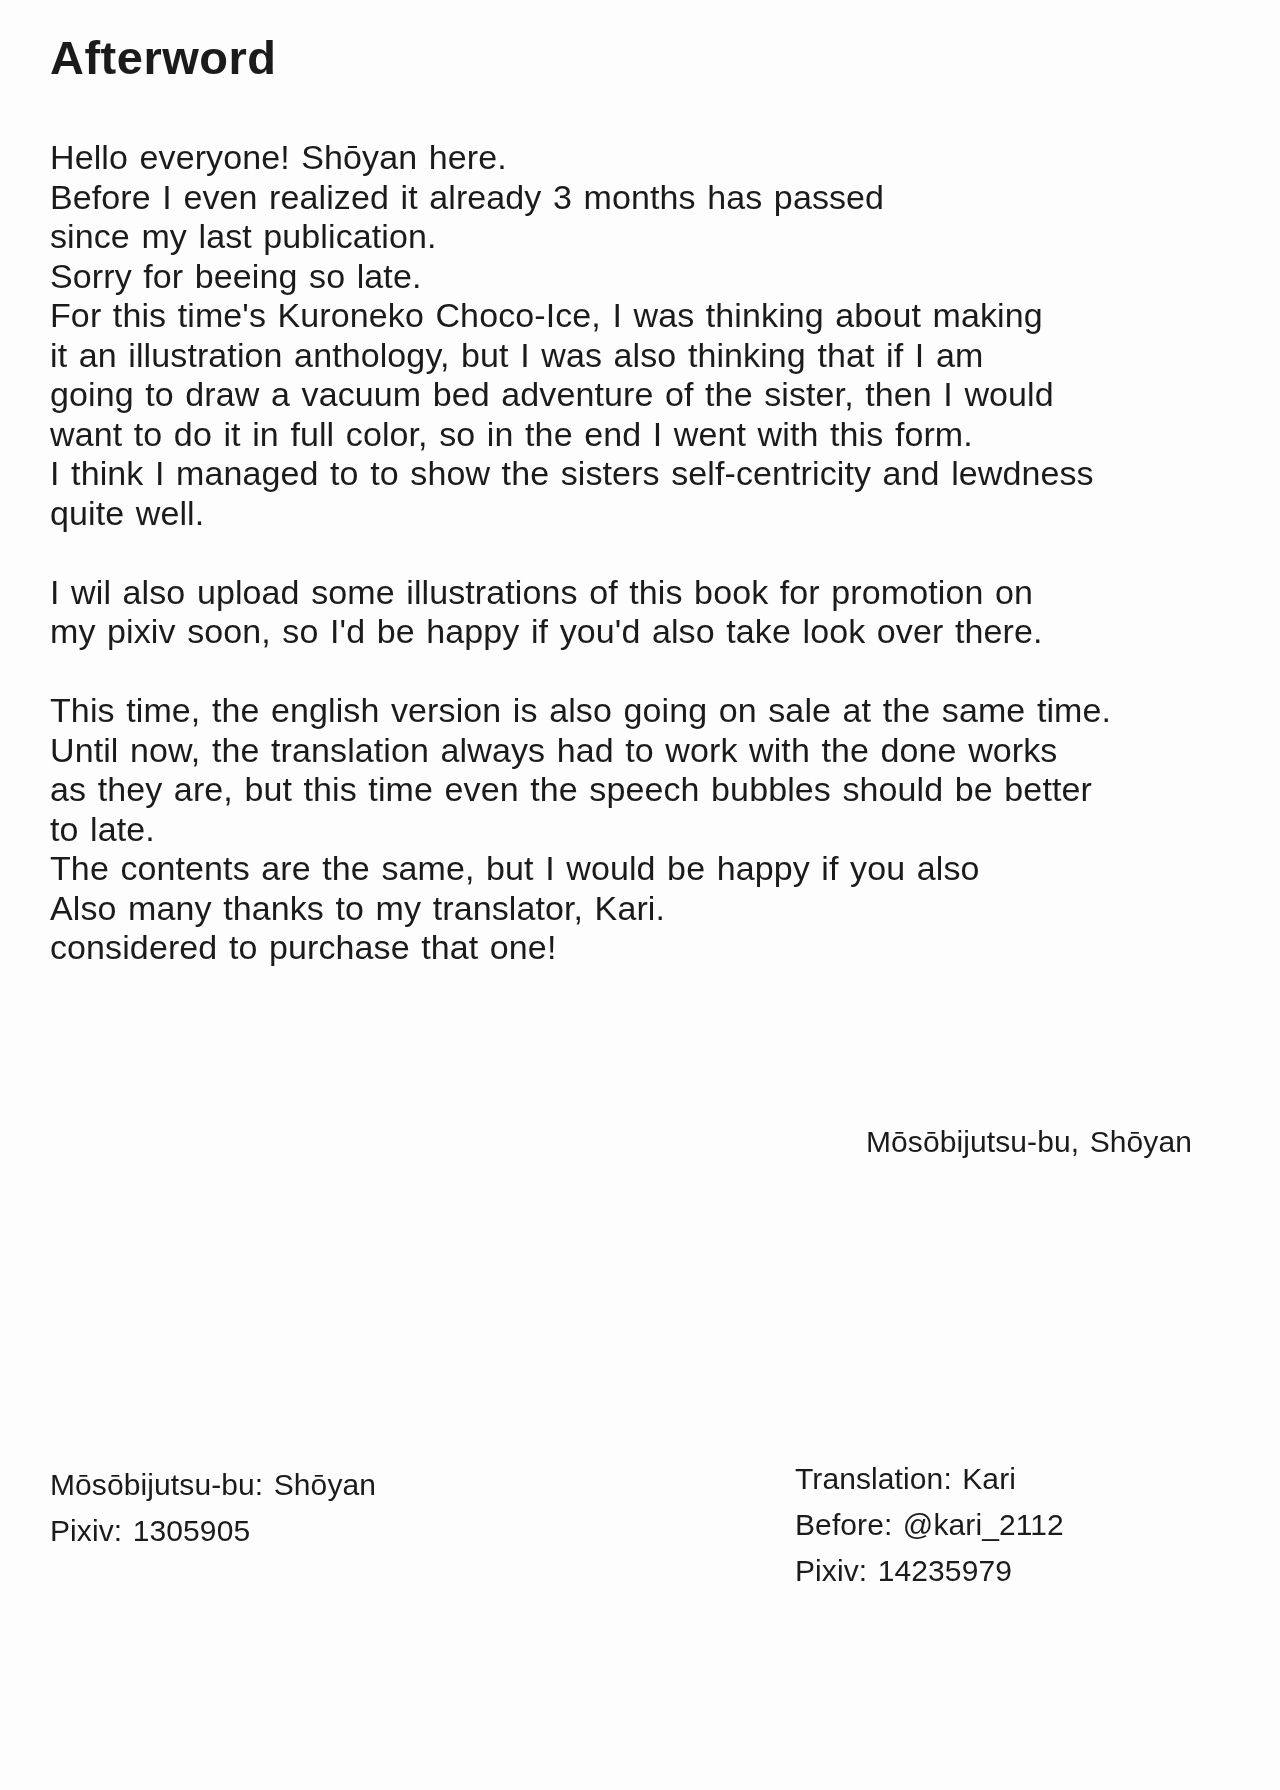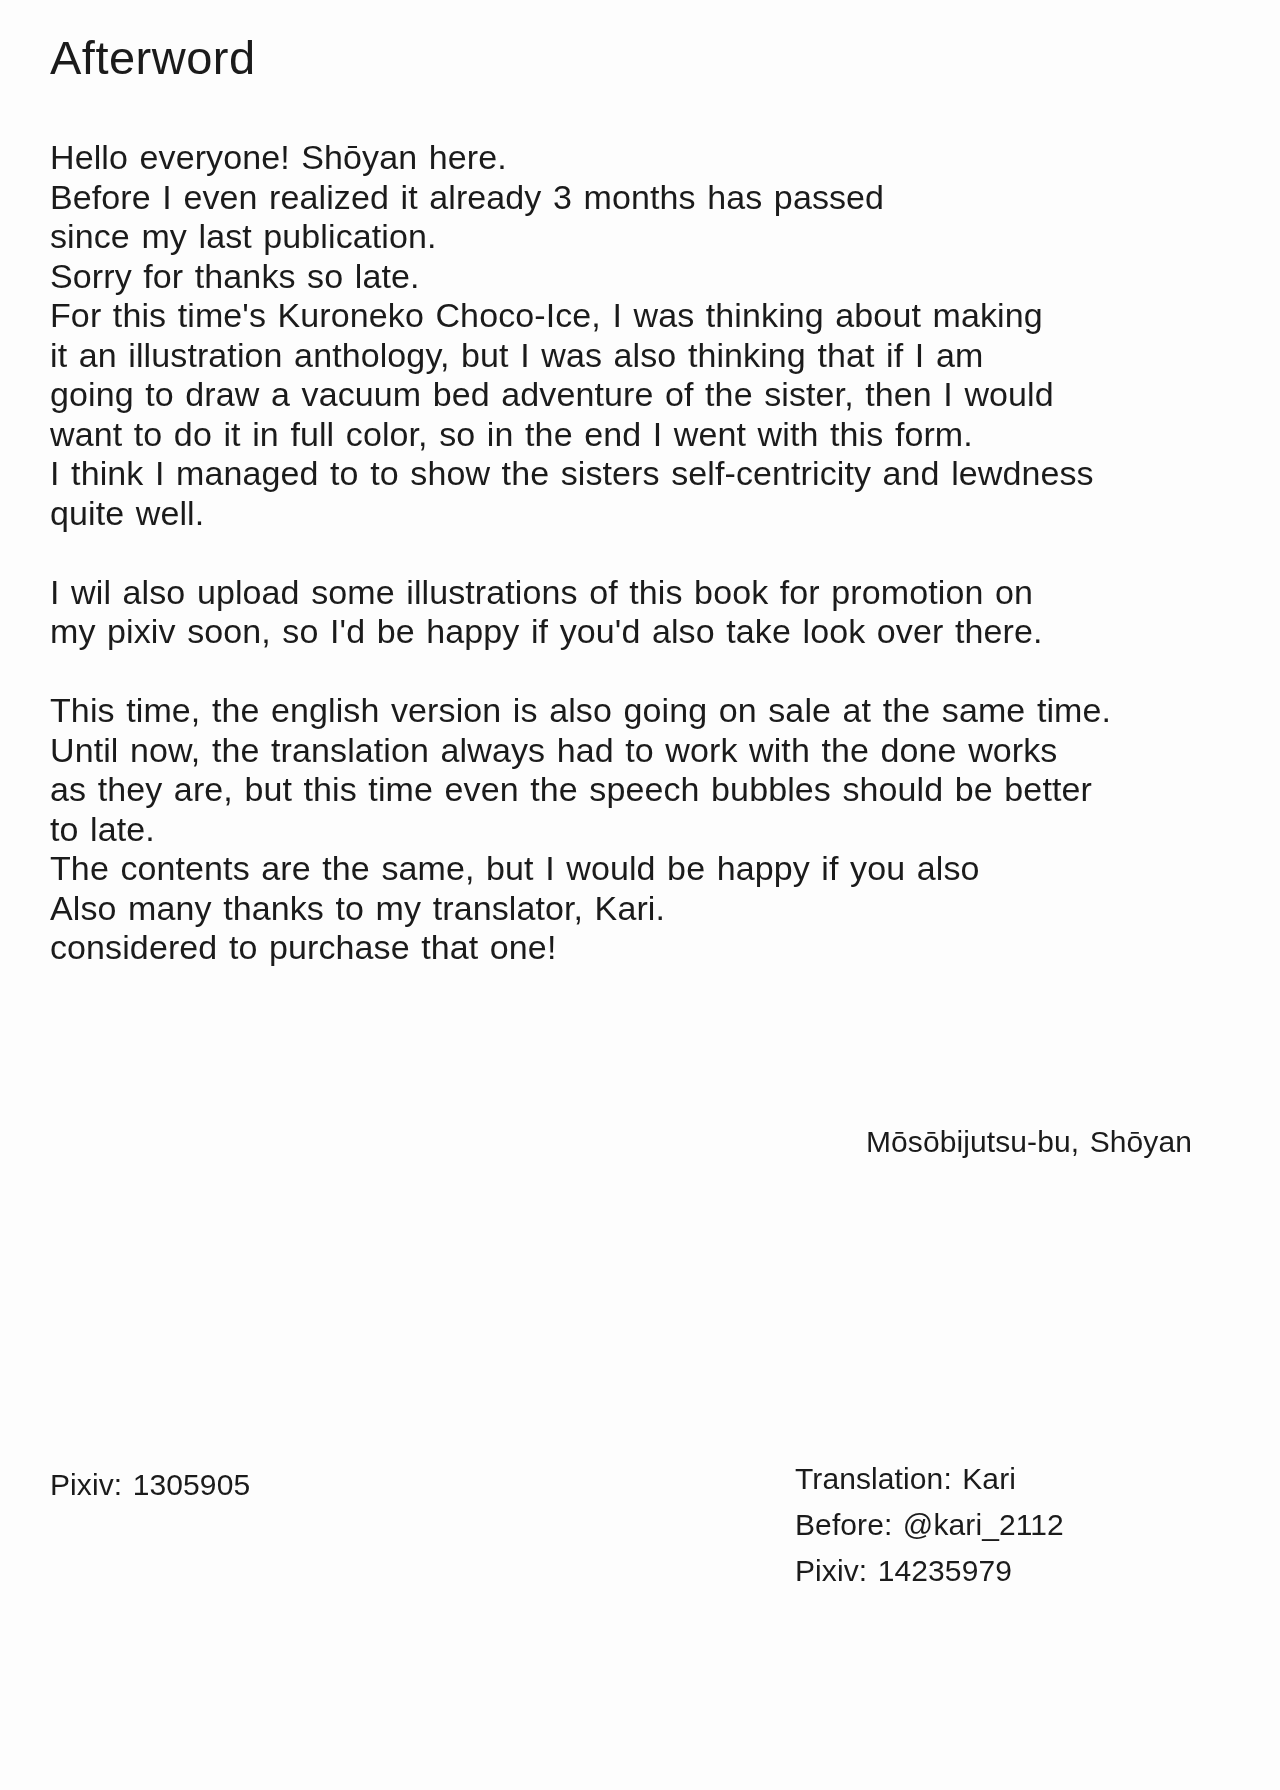--- a/index.html
+++ b/index.html
@@ -19,21 +19,21 @@
     height: 1790px;
     background: #fdfdfd;
     overflow: hidden;
   }
   .title {
     position: absolute;
     left: 50px;
     top: 30px;
     margin: 0;
     font-size: 47px;
-    font-weight: normal;
+    font-weight: bold;
     letter-spacing: 0.5px;
   }
   .body-text {
     position: absolute;
     left: 50px;
     top: 138px;
     font-size: 34px;
     line-height: 39.5px;
     letter-spacing: 0.1px;
     word-spacing: 2px;
@@ -73,21 +73,21 @@
 
 <div class="page">
 
   <h1 class="title">Afterword</h1>
 
   <div class="body-text">
     <div class="para">
       <div class="line">Hello everyone! Shōyan here.</div>
       <div class="line">Before I even realized it already 3 months has passed</div>
       <div class="line">since my last publication.</div>
-      <div class="line">Sorry for thanks so late.</div>
+      <div class="line">Sorry for beeing so late.</div>
       <div class="line">For this time's Kuroneko Choco-Ice, I was thinking about making</div>
       <div class="line">it an illustration anthology, but I was also thinking that if I am</div>
       <div class="line">going to draw a vacuum bed adventure of the sister, then I would</div>
       <div class="line">want to do it in full color, so in the end I went with this form.</div>
       <div class="line">I think I managed to to show the sisters self-centricity and lewdness</div>
       <div class="line">quite well.</div>
     </div>
     <div class="para-gap"></div>
     <div class="para">
       <div class="line">I wil also upload some illustrations of this book for promotion on</div>
@@ -101,20 +101,21 @@
       <div class="line">to late.</div>
       <div class="line">The contents are the same, but I would be happy if you also</div>
       <div class="line">Also many thanks to my translator, Kari.</div>
       <div class="line">considered to purchase that one!</div>
     </div>
   </div>
 
   <div class="signature">Mōsōbijutsu-bu, Shōyan</div>
 
   <div class="credits credits-left">
+    <div class="line">Mōsōbijutsu-bu: Shōyan</div>
     <div class="line">Pixiv: 1305905</div>
   </div>
 
   <div class="credits credits-right">
     <div class="line">Translation: Kari</div>
     <div class="line">Before: @kari_2112</div>
     <div class="line">Pixiv: 14235979</div>
   </div>
 
 </div>

